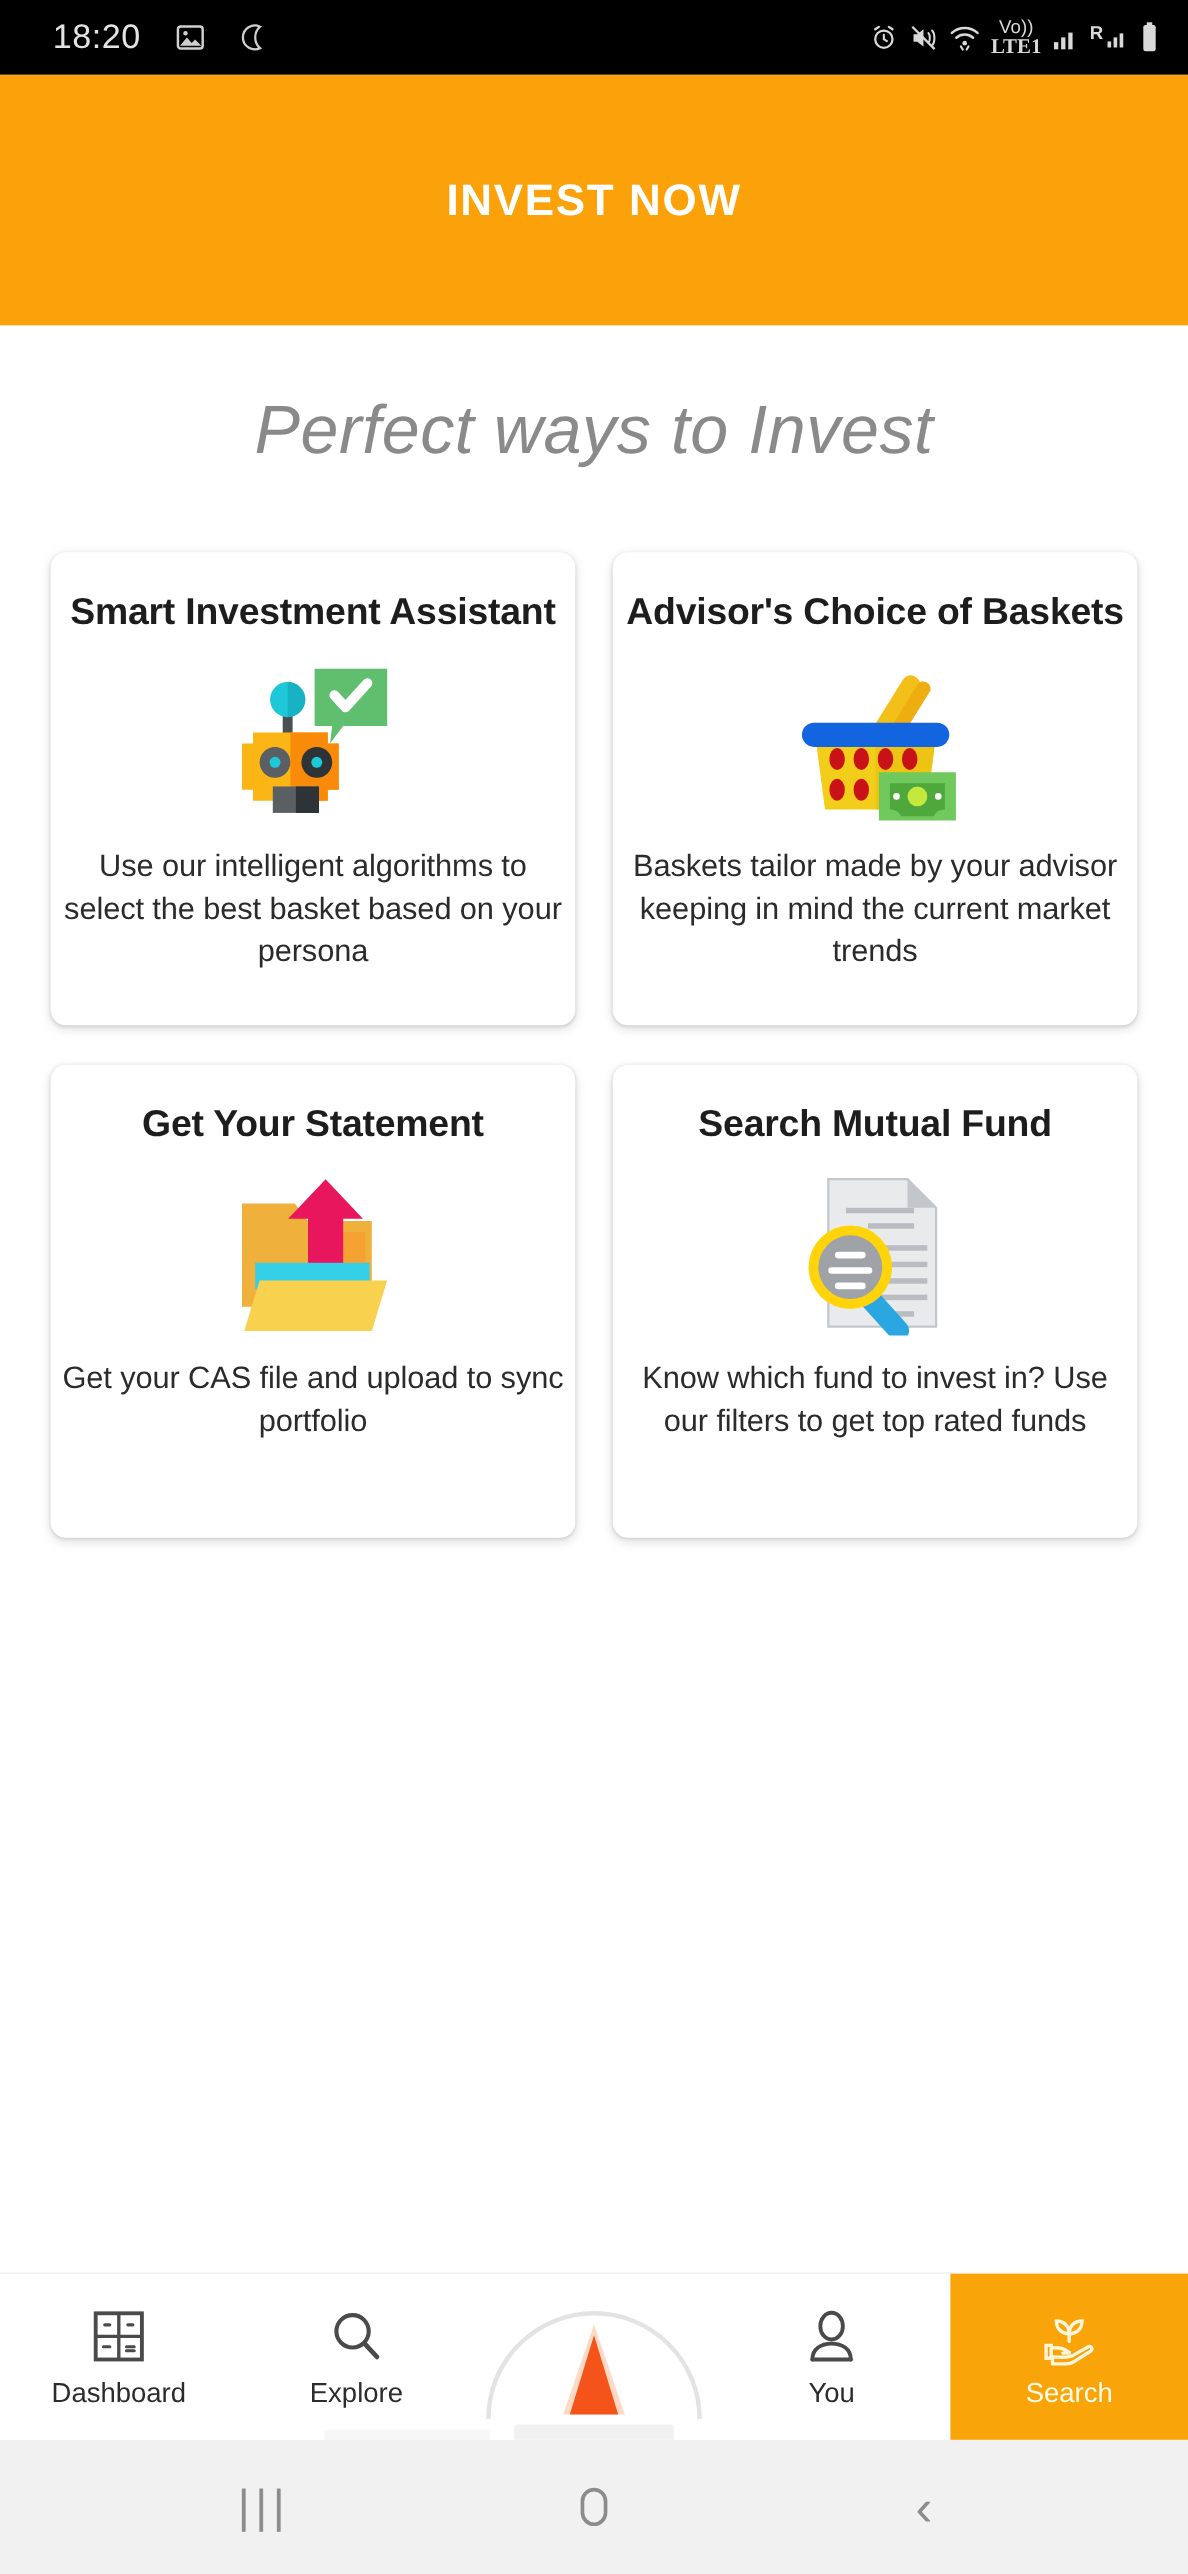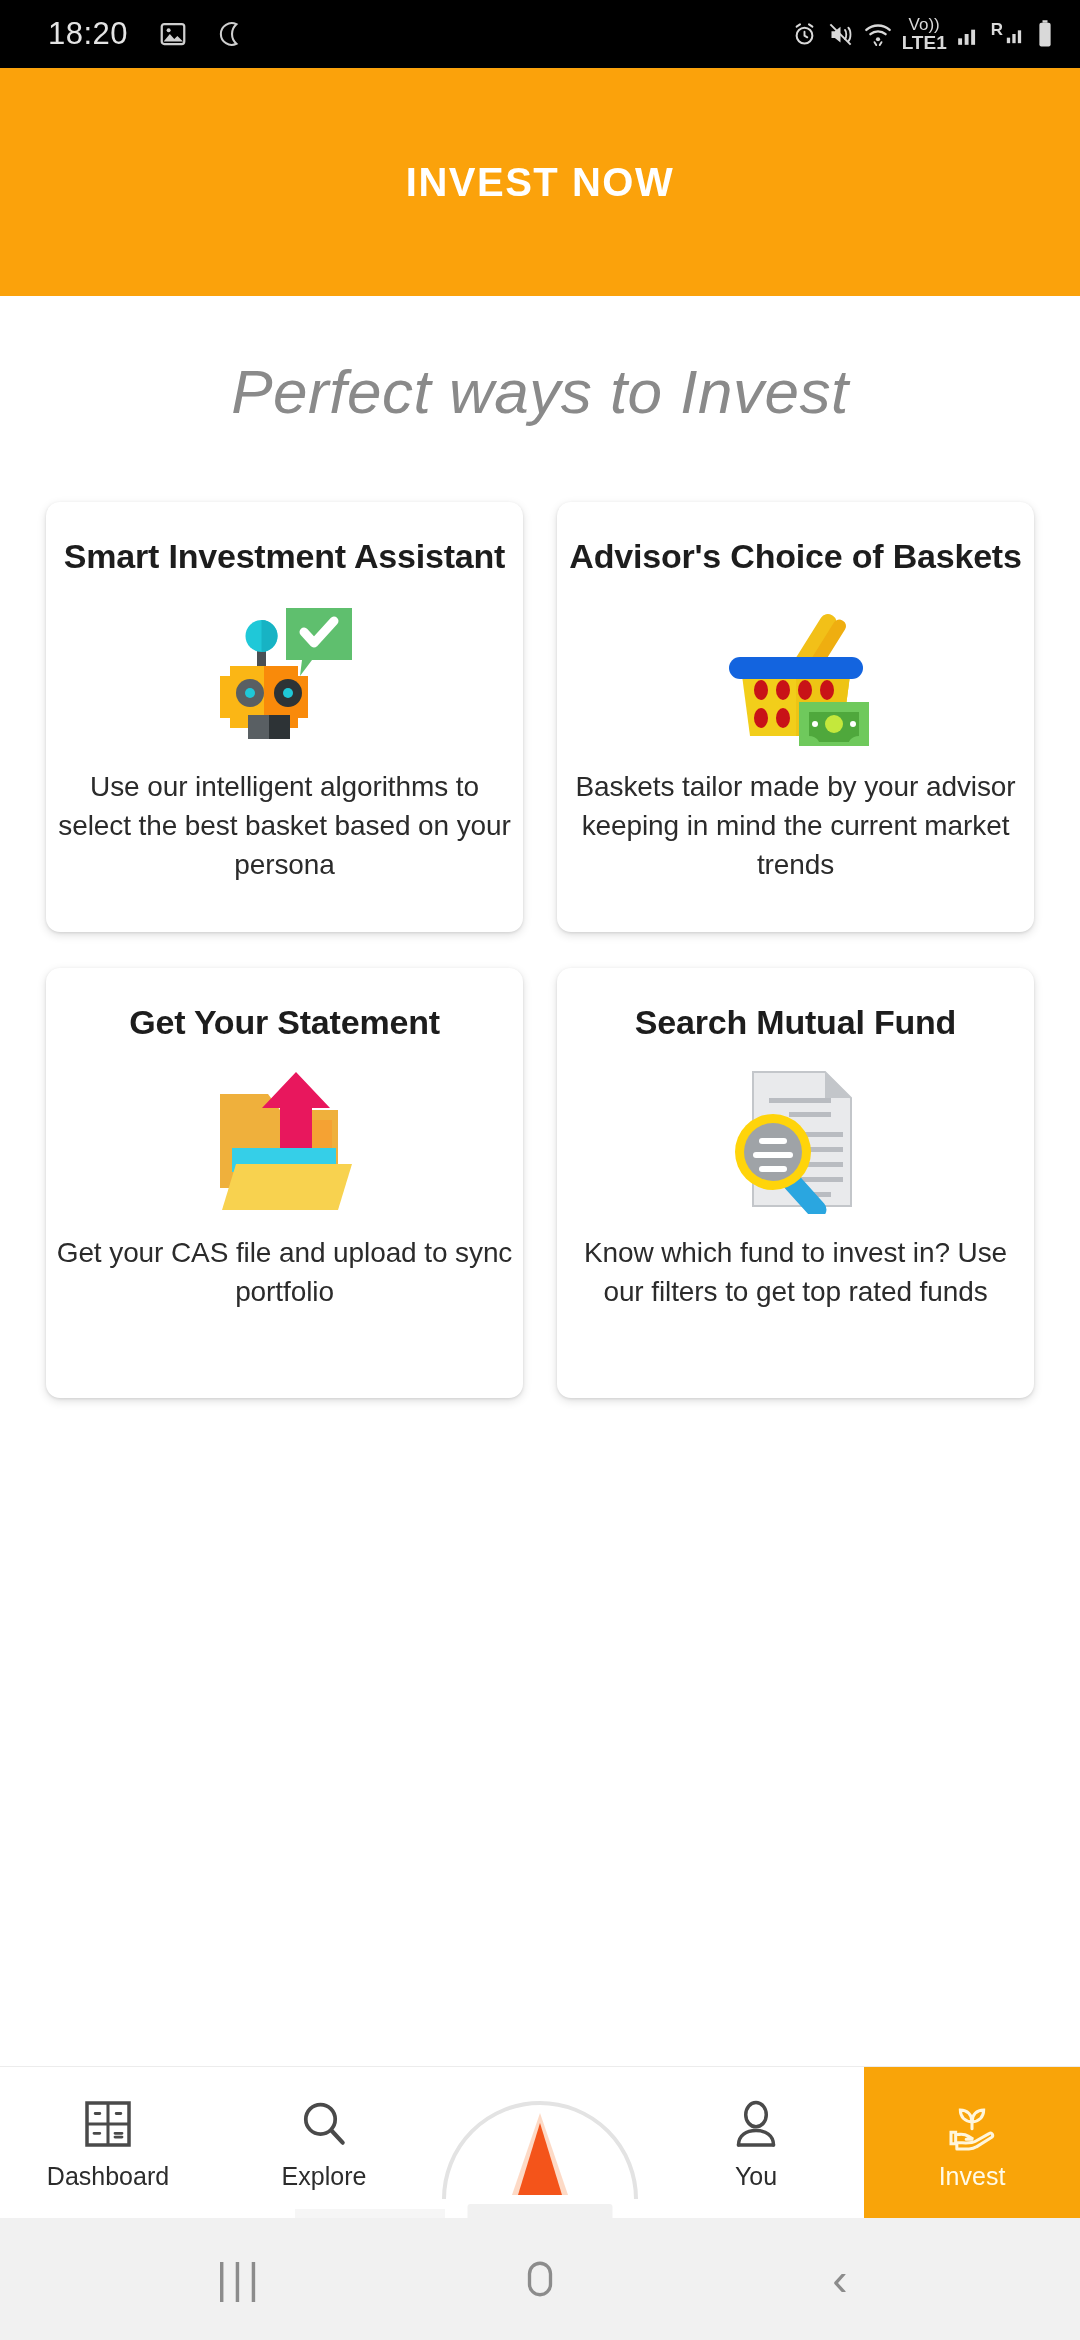--- a/index.html
+++ b/index.html
@@ -137,21 +137,21 @@
         <path d="M3 3l18 18" stroke="#d9d9d9" stroke-width="1.8"></path>
       </svg>
       <svg class="sb-ico" width="30" height="28" viewBox="0 0 24 24">
         <path d="M2 8.5a15 15 0 0 1 20 0" stroke="#d9d9d9" stroke-width="2" fill="none" stroke-linecap="round"></path>
         <path d="M5.5 12.2a10 10 0 0 1 13 0" stroke="#d9d9d9" stroke-width="2" fill="none" stroke-linecap="round"></path>
         <circle cx="12" cy="16.5" r="1.8" fill="#d9d9d9"></circle>
         <path d="M9 19l1.5 2.5M15 19l-1.5 2.5" stroke="#d9d9d9" stroke-width="1.6" stroke-linecap="round"></path>
       </svg>
       <div style="display:flex;flex-direction:column;align-items:center;line-height:1;color:#d9d9d9;">
         <span style="font-size:17px;">Vo))</span>
-        <span style="font-size:19px;font-weight:600;">LTE1</span>
+        <span style="font-size:19px;font-weight:600;font-family:Liberation Serif, serif;">LTE1</span>
       </div>
       <svg class="sb-ico" width="26" height="28" viewBox="0 0 24 24">
         <rect x="2" y="16" width="3.6" height="6" fill="#d9d9d9"></rect>
         <rect x="8" y="12" width="3.6" height="10" fill="#d9d9d9"></rect>
         <rect x="14" y="8" width="3.6" height="14" fill="#d9d9d9"></rect>
       </svg>
       <div style="display:flex;align-items:flex-end;gap:2px;color:#d9d9d9;">
         <span style="font-size:17px;font-weight:700;line-height:1;margin-bottom:10px;">R</span>
         <svg width="22" height="28" viewBox="0 0 24 24">
           <rect x="2" y="16" width="3.6" height="6" fill="#d9d9d9"></rect>
@@ -329,21 +329,21 @@
       <span class="navicon">
         <svg width="56" height="56" viewBox="0 0 24 24">
           <path d="M12 11c0-3 2-5 5-5 0 3-2 5-5 5z" fill="none" stroke="#FFF6DD" stroke-width="1.3"></path>
           <path d="M12 11c0-3-2-5-5-5 0 3 2 5 5 5z" fill="none" stroke="#FFF6DD" stroke-width="1.3"></path>
           <path d="M12 11v3" stroke="#FFF6DD" stroke-width="1.3" stroke-linecap="round"></path>
           <path d="M3 15.5h2v5H3z" fill="none" stroke="#FFF6DD" stroke-width="1.3"></path>
           <path d="M5.5 16.5c2 0 3-.5 5 .8 1.2.8 2 1.2 2 1.2h-3" fill="none" stroke="#FFF6DD" stroke-width="1.3" stroke-linecap="round"></path>
           <path d="M5.5 20c3 0 6 .6 8-.6l6-3.4c1-.6 2 1 .8 1.8l-6.4 4c-1 .7-2 .9-3.2.9H5.5z" fill="none" stroke="#FFF6DD" stroke-width="1.3" stroke-linejoin="round"></path>
         </svg>
       </span>
-      <span class="navlabel">Invest</span>
+      <span class="navlabel">Search</span>
     </div>
 
     <div class="gesture-hint2"></div>
     <div class="gesture-hint"></div>
   </div>
 
   <div class="androidnav">
     <div class="and-btn and-recents">|||</div>
     <div class="and-btn">
       <svg width="42" height="42" viewBox="0 0 24 24">

